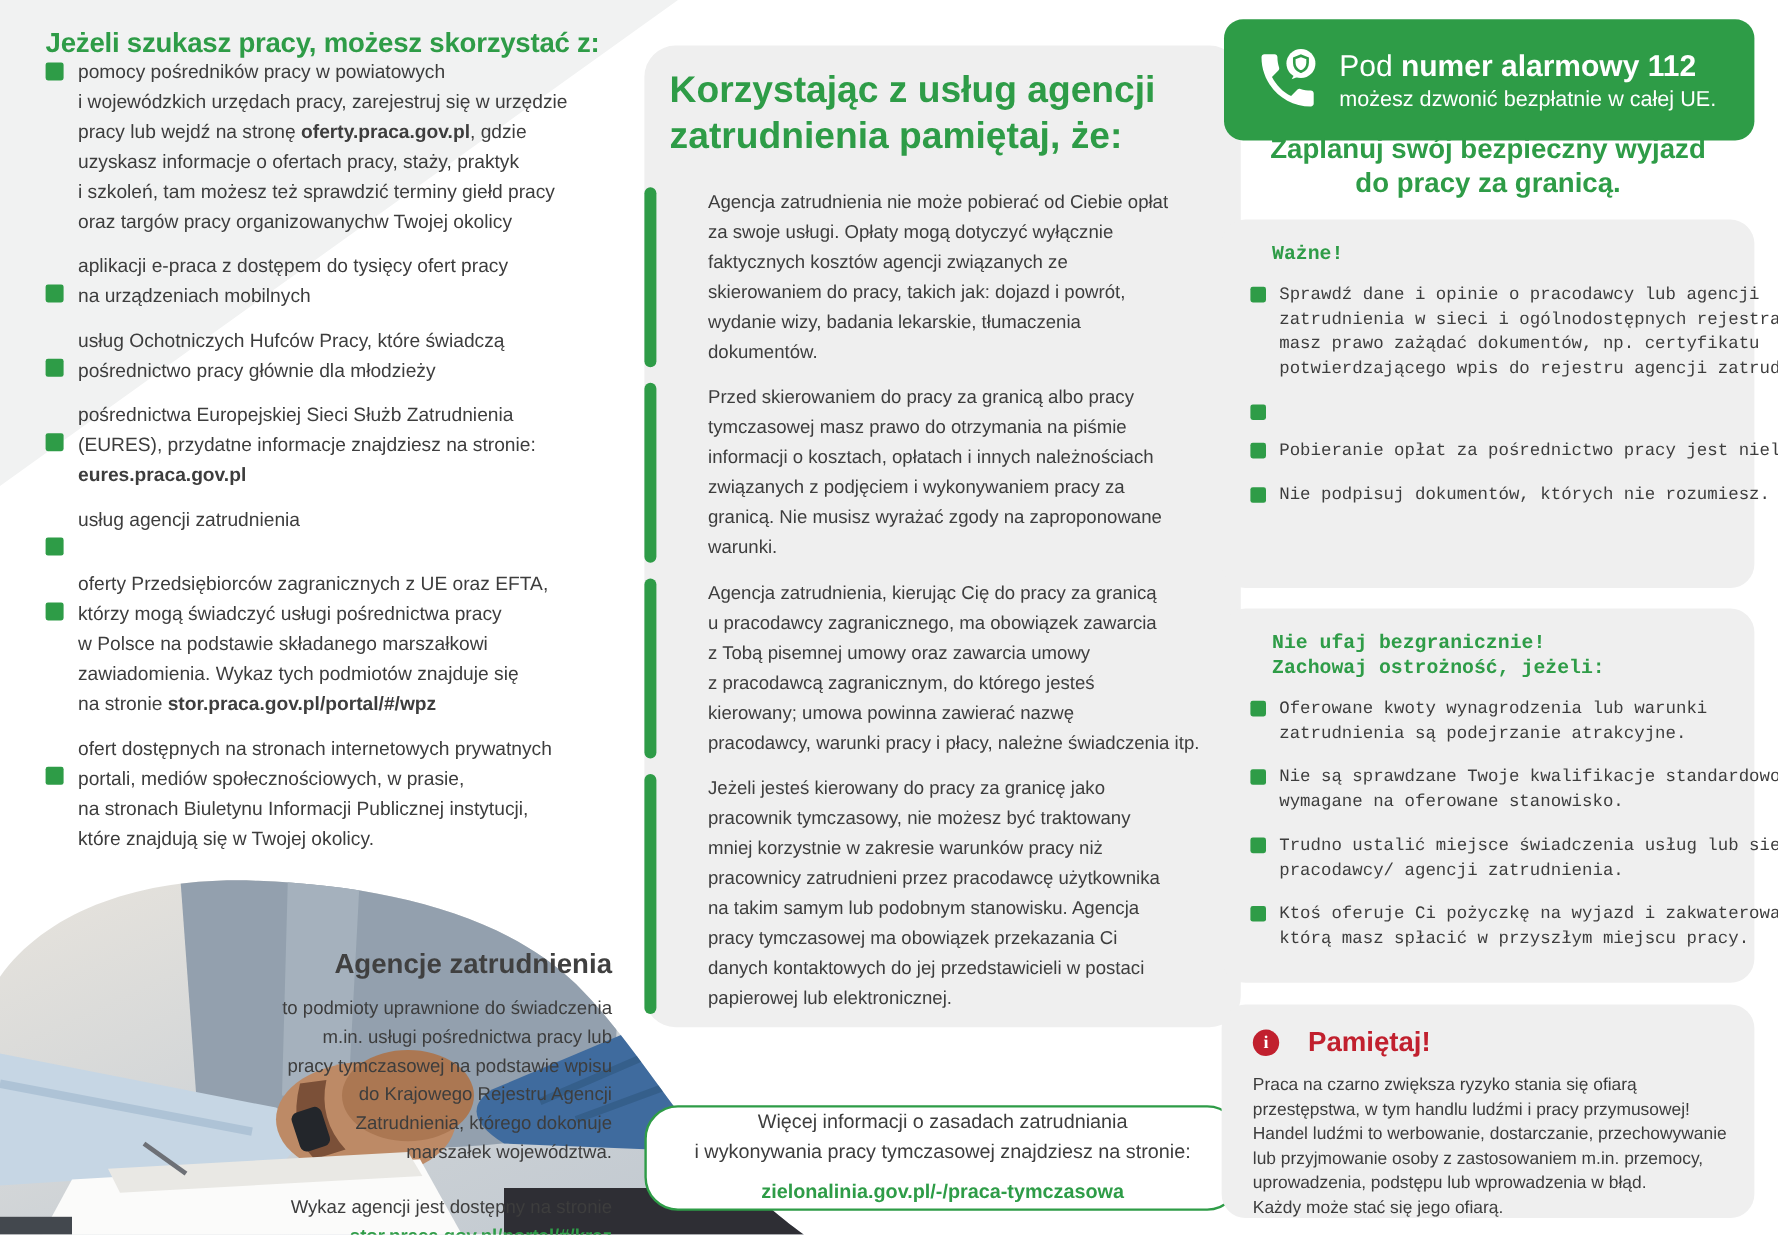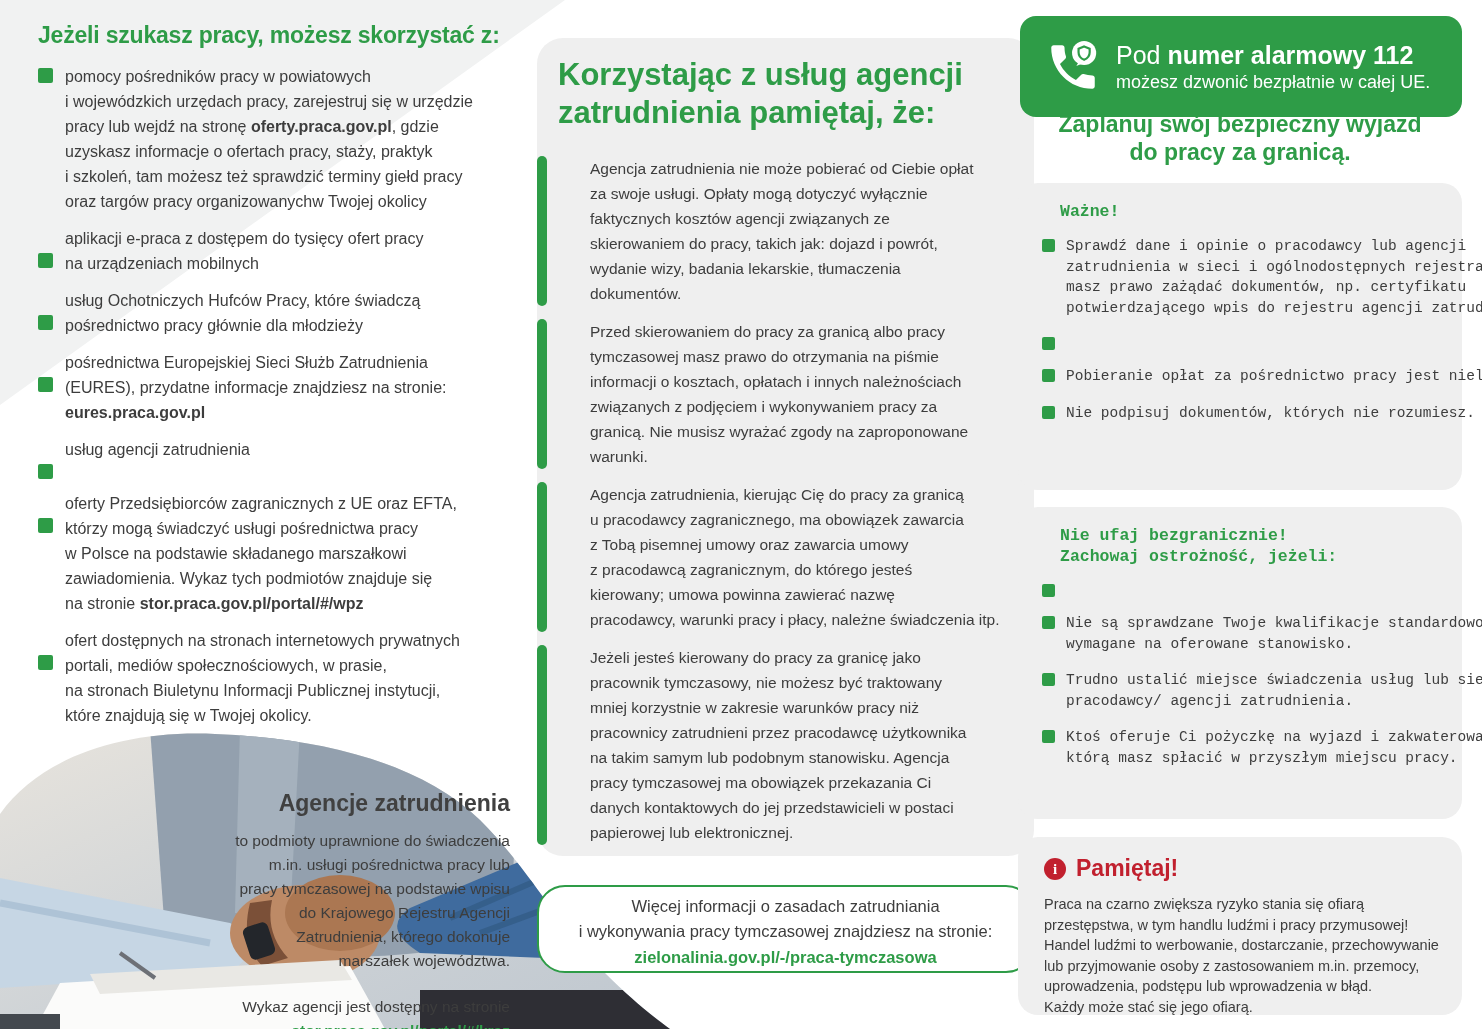--- a/index.html
+++ b/index.html
@@ -16,21 +16,21 @@
   .wedge{
     left:0;top:0;width:600px;height:430px;
     background:#f1f2f2;
     clip-path:polygon(0 0,565px 0,0 405px);
   }
   .left-heading{
     left:38px;top:22px;width:500px;
     font-size:23px;font-weight:bold;color:#2e9c47;white-space:nowrap;
     letter-spacing:-0.2px;
   }
-  .job-list{left:38px;top:64px;width:472px;}
+  .job-list{left:38px;top:48px;width:472px;}
   .job-item{display:flex;margin-bottom:12px;}
   .job-item .sq{
     flex:0 0 15px;width:15px;height:15px;border-radius:2px;
     background:#2e9c47;margin-right:12px;margin-top:27px;
   }
   .job-item:first-child .sq{margin-top:4px;}
   .job-item .txt{
     font-size:16px;line-height:25px;white-space:pre;
   }
   
@@ -54,23 +54,23 @@
   .mid-paras{left:537px;top:152px;width:497px;}
   .mid-para{
     position:relative;padding:4px 8px 4px 53px;margin-bottom:5px;
     font-size:15.5px;line-height:25px;white-space:pre;
   }
   .mid-para::before{
     content:"";position:absolute;left:0;top:4px;bottom:4px;width:10px;
     border-radius:10px;background:#2e9c47;
   }
   .info-box{
-    left:537px;top:885px;width:497px;height:88px;border-radius:28px;
+    left:537px;top:921px;width:497px;height:88px;border-radius:28px;
     background:#ffffff;border:2px solid #2e9c47;box-sizing:border-box;
-    display:flex;flex-direction:column;align-items:center;justify-content:flex-end;
+    display:flex;flex-direction:column;align-items:center;justify-content:space-between;
     text-align:center;
   }
   .info-box .t{font-size:16.5px;line-height:25px;white-space:pre;}
   .info-box .l{font-size:16.5px;line-height:27px;font-weight:bold;color:#2e9c47;}
 
   
   .banner{
     left:1020px;top:16px;width:442px;height:101px;border-radius:16px;
     background:#2e9c47;display:flex;align-items:center;color:#fff;
   }
@@ -102,21 +102,21 @@
   .box-remember{
     left:1018px;top:837px;width:444px;height:178px;border-radius:20px;
     background:#efefef;box-sizing:border-box;padding:18px 14px 12px 26px;
   }
   .rem-head{display:flex;align-items:center;}
   .rem-icon{
     width:22px;height:22px;border-radius:50%;background:#c1202e;
     color:#fff;font-weight:bold;font-size:15px;line-height:22px;text-align:center;
     font-family:"Liberation Serif",serif;
   }
-  .rem-title{margin-left:10px;font-size:23px;font-weight:bold;color:#c1202e;}
+  .rem-title{margin-left:24px;font-size:23px;font-weight:bold;color:#c1202e;}
   .rem-body{margin-top:12px;font-size:14.5px;line-height:20.5px;white-space:pre;}
 </style>
 </head>
 <body>
 
 <div class="abs wedge"></div>
 
 <div class="abs left-heading">Jeżeli szukasz pracy, możesz skorzystać z:</div>
 
 <div class="abs job-list">
@@ -283,20 +283,22 @@
     <div class="sq"></div>
     <div class="txt">Nie podpisuj dokumentów, których nie rozumiesz.</div>
   </div>
 </div>
 
 <div class="abs r-box box-caution">
   <div class="r-title">Nie ufaj bezgranicznie!
 Zachowaj ostrożność, jeżeli:</div>
   <div class="r-bullet">
     <div class="sq"></div>
+    <div class="txt">Oferowane kwoty wynagrodzenia lub warunki
+zatrudnienia są podejrzanie atrakcyjne.</div>
   </div>
   <div class="r-bullet">
     <div class="sq"></div>
     <div class="txt">Nie są sprawdzane Twoje kwalifikacje standardowo
 wymagane na oferowane stanowisko.</div>
   </div>
   <div class="r-bullet">
     <div class="sq"></div>
     <div class="txt">Trudno ustalić miejsce świadczenia usług lub siedzibę
 pracodawcy/ agencji zatrudnienia.</div>

